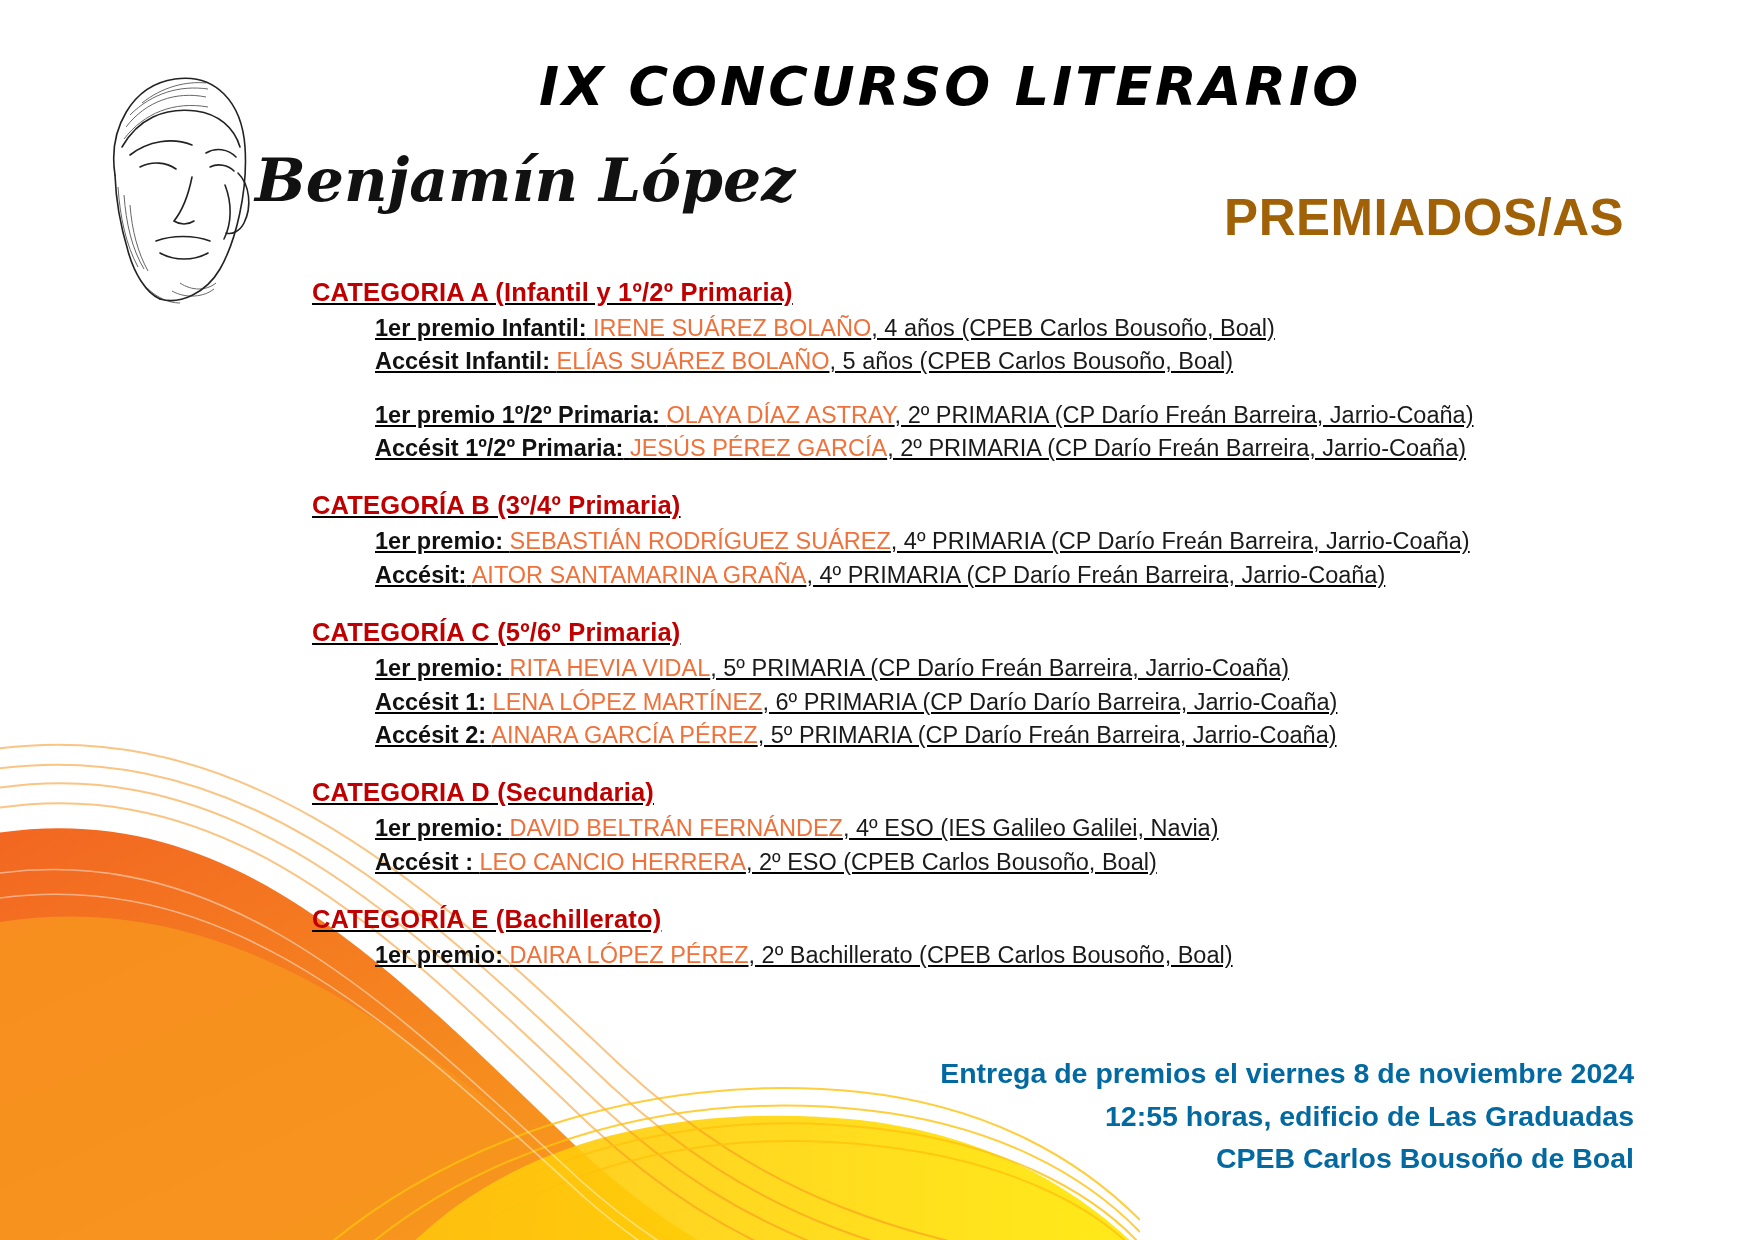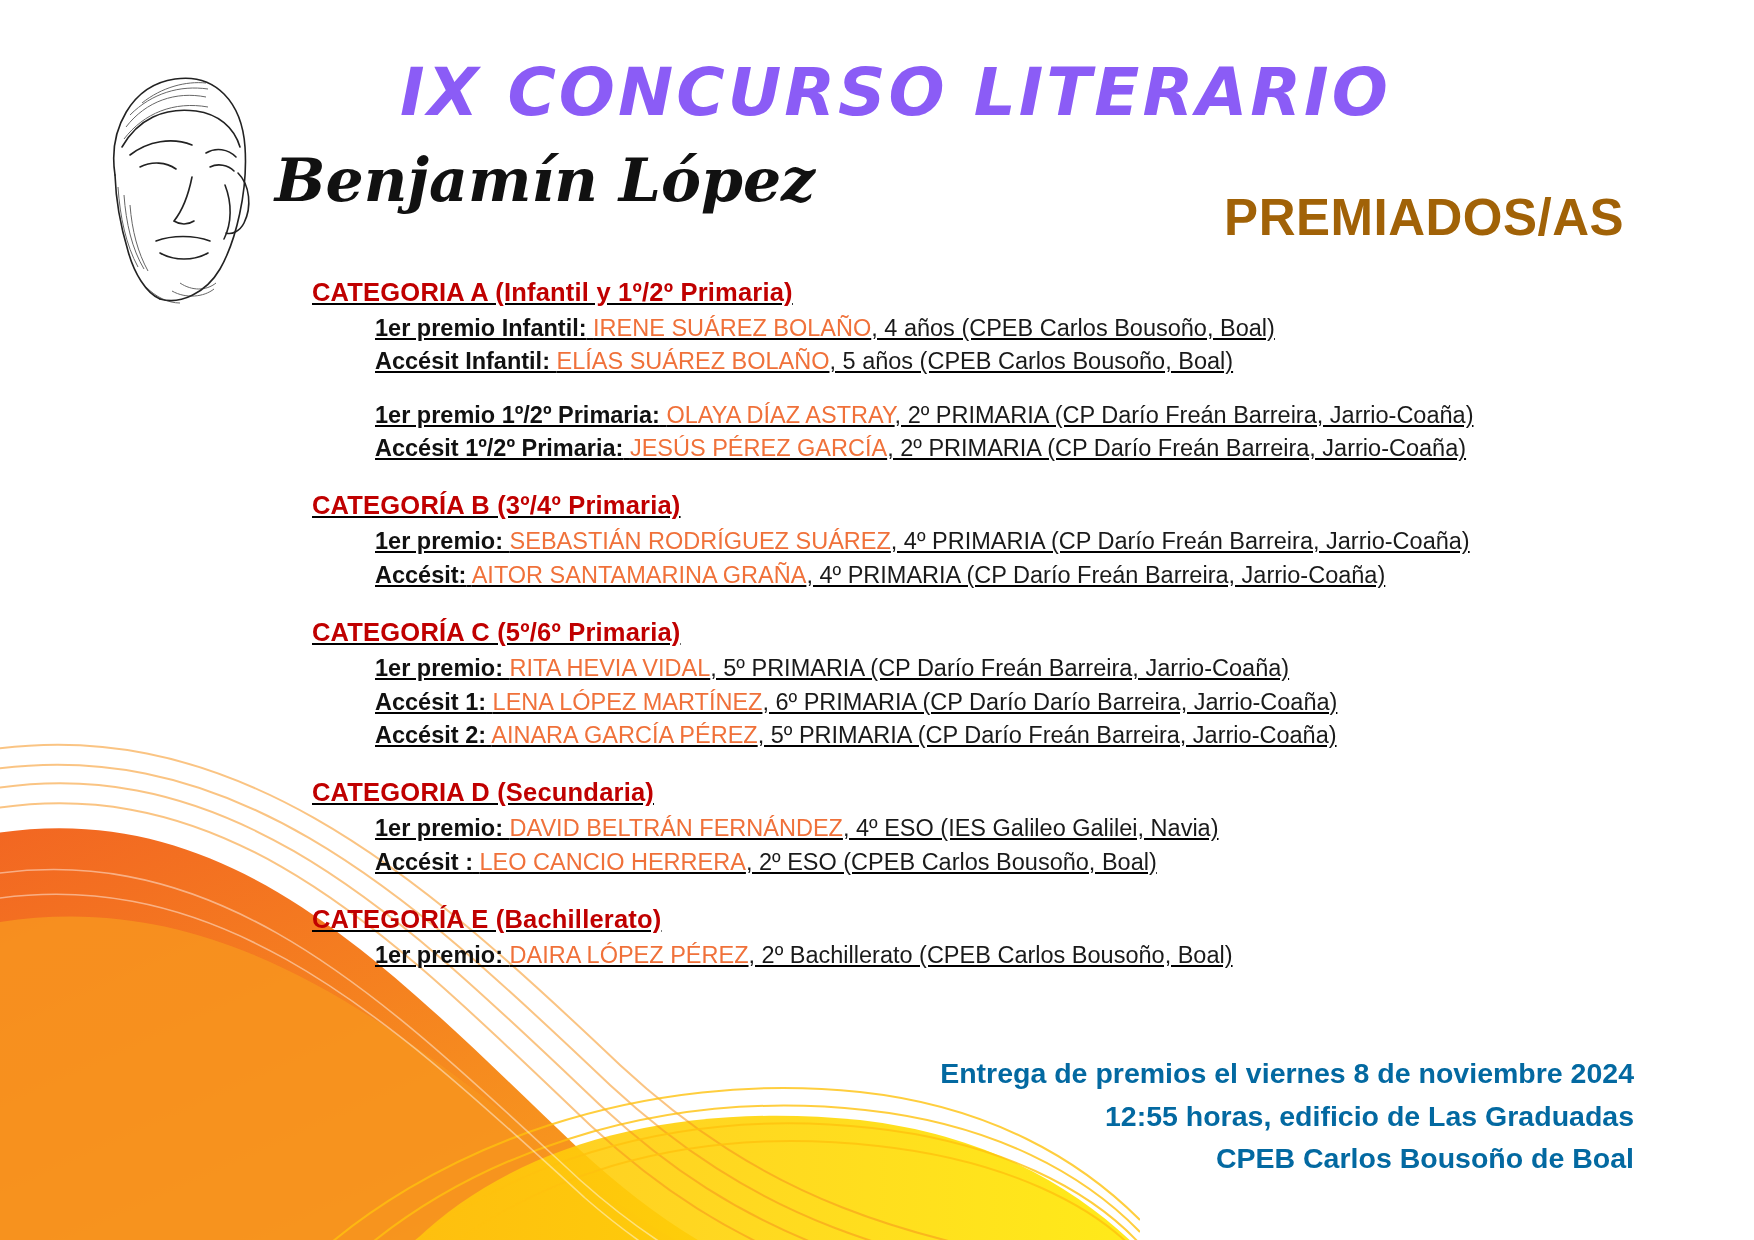--- a/index.html
+++ b/index.html
@@ -36,42 +36,42 @@
     width: 215px;
     height: 265px;
   }
 
   
   .title-main {
     position: absolute;
     left: 400px;
     top: 60px;
     width: 1100px;
-    text-align: left;
-    color: #8b5cf6;
+    text-align: center;
+    color: #000000;
     font-family: "DejaVu Sans", sans-serif;
-    font-size: 66px;
+    font-size: 54px;
     font-weight: bold;
     font-style: italic;
     letter-spacing: 3px;
     line-height: 1;
     white-space: nowrap;
   }
   .title-author {
     position: absolute;
     left: 255px;
     top: 150px;
     width: 580px;
     color: #111111;
     font-family: "DejaVu Serif", serif;
     font-style: italic;
     font-size: 60px;
     font-weight: bold;
     line-height: 1;
-    text-align: center;
+    text-align: left;
     white-space: nowrap;
   }
   .title-premiados {
     position: absolute;
     right: 130px;
     top: 188px;
     color: #a16207;
     font-family: Liberation Sans, sans-serif;
     font-size: 51px;
     font-weight: bold;

